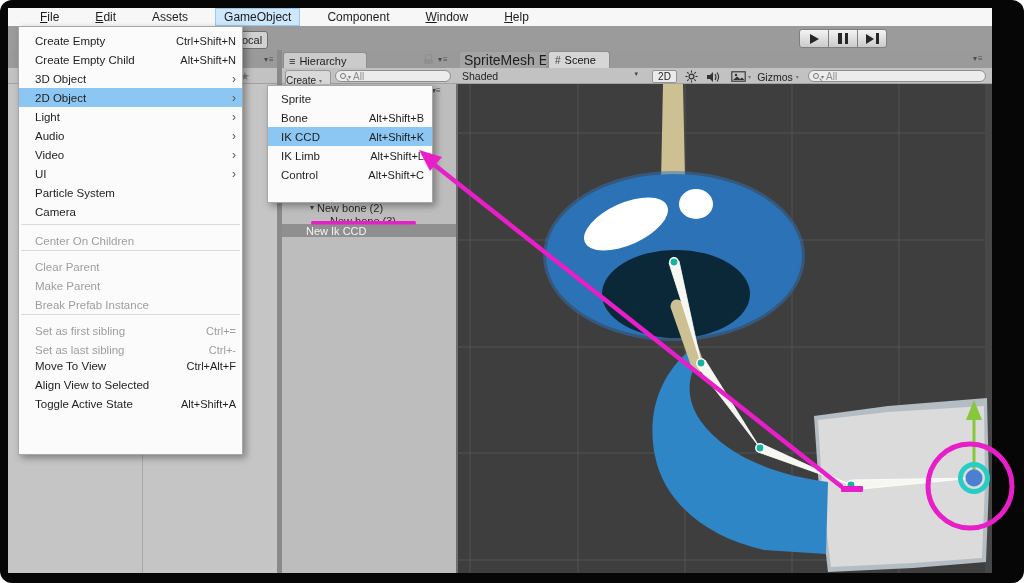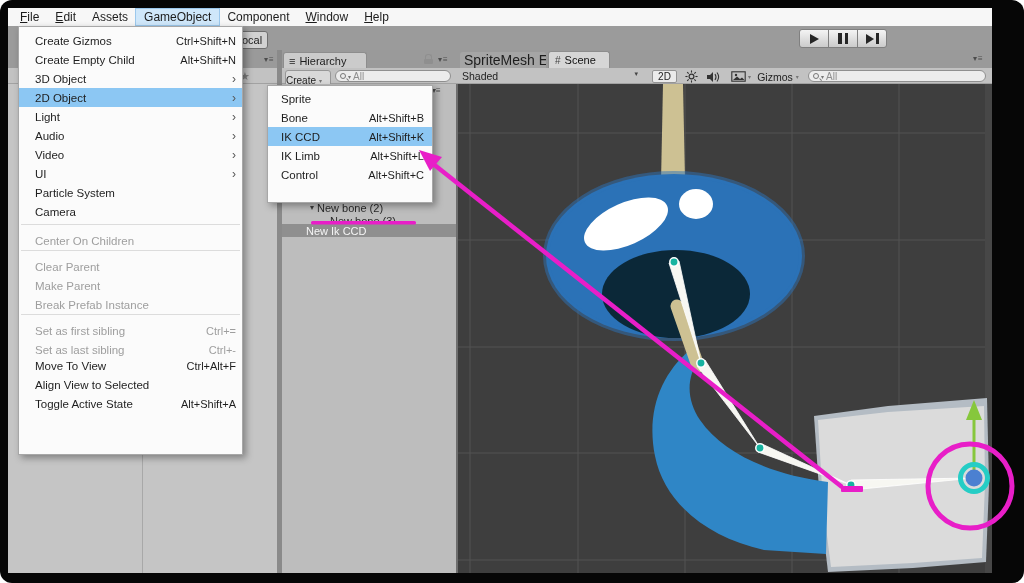--- a/index.html
+++ b/index.html
@@ -3,21 +3,21 @@
 <meta charset="utf-8">
 <style>
   html,body{margin:0;padding:0;background:#ffffff;}
   *{box-sizing:border-box;}
   body{width:1024px;height:583px;position:relative;font-family:"Liberation Sans","DejaVu Sans",sans-serif;}
   .frame{position:absolute;inset:0;background:#060606;border-radius:12px;overflow:hidden;}
   .app{position:absolute;left:8px;top:8px;width:984px;height:565px;background:#9b9b9b;}
 
   
   .menubar{position:absolute;left:0;top:0;width:984px;height:18px;background:#f7f7f7;display:flex;align-items:center;padding-left:4px;font-size:12px;color:#1c1c1c;}
-  .menubar .item{padding:1px 8px;white-space:nowrap;}
+  .menubar .item{padding:1px 8px;white-space:nowrap;margin-left:20px;}
   .menubar .item.ul::first-letter{text-decoration:underline;}
   .menubar .item.active{background:#cfe7fa;outline:1px solid #9cc8ec;}
 
   
   .toolstrip{position:absolute;left:0;top:18px;width:984px;height:24px;background:#9b9b9b;}
   .local-tab{position:absolute;left:222px;top:5px;width:38px;height:18px;background:#d2d2d2;border:1px solid #6f6f6f;border-radius:3px;font-size:11px;color:#222;display:flex;align-items:center;justify-content:center;}
   .play-group{position:absolute;left:792px;top:3px;display:flex;}
   .pbtn{width:30px;height:19px;background:linear-gradient(#f4f4f4,#cbcbcb);border:1px solid #808080;display:flex;align-items:center;justify-content:center;margin-left:-1px;}
   .pbtn:first-child{border-radius:3px 0 0 3px;}
   .pbtn:last-child{border-radius:0 3px 3px 0;}
@@ -279,21 +279,21 @@
               <circle cx="516" cy="394" r="8.5" fill="#4b80d1"></circle>
             </g>
           </svg>
         </div>
       </div>
     </div>
   </div>
 
   <div class="gomenu">
     <div class="mi">
-        <span>Create Gizmos</span>
+        <span>Create Empty</span>
         <span class="sc">Ctrl+Shift+N</span>
       </div>
     <div class="mi">
         <span>Create Empty Child</span>
         <span class="sc">Alt+Shift+N</span>
       </div>
     <div class="mi">
         <span>3D Object</span>
         <span class="arr">›</span>
       </div>

